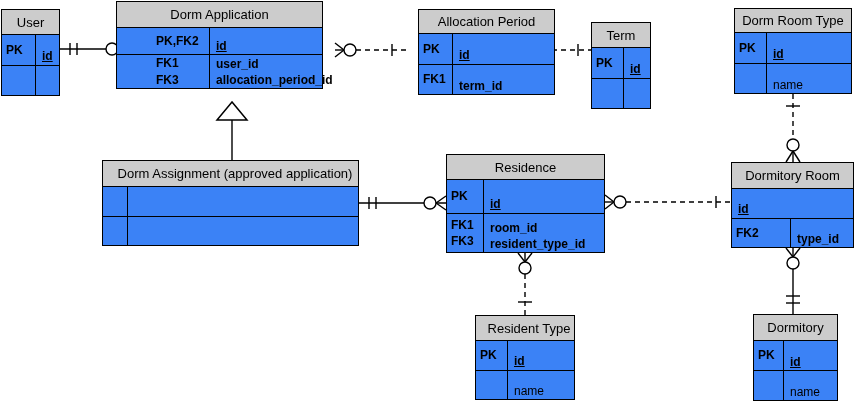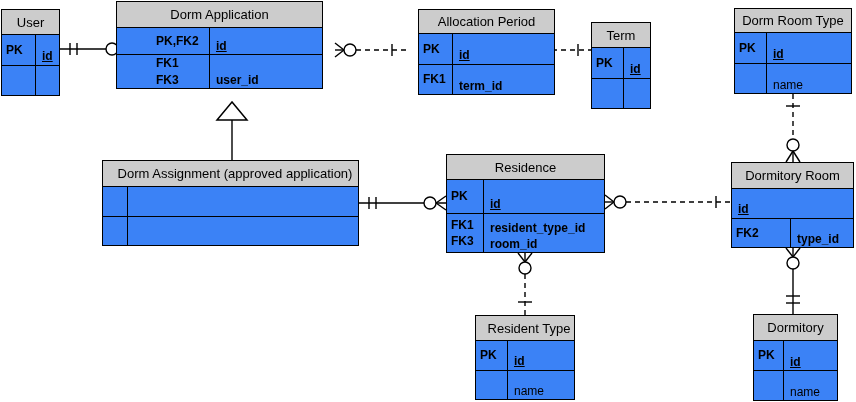--- a/index.html
+++ b/index.html
@@ -173,20 +173,21 @@
         <div class="attr attr-pk">id</div>
       </div>
     </div>
     <div class="entity-row fx41">
       <div class="key-cell">
         <div class="key-line">FK1</div>
         <div class="key-line">FK3</div>
       </div>
       <div class="val-cell">
         <div class="attr attr-fk">user_id</div>
+        <div class="attr attr-fk">allocation_period_id</div>
       </div>
     </div>
   </div>
 
   <div class="entity e-allocation-period">
     <div class="entity-header">Allocation Period</div>
     <div class="entity-row">
       <div class="key-cell">
         <div class="key-line">PK</div>
       </div>
@@ -259,22 +260,22 @@
       <div class="val-cell">
         <div class="attr attr-pk">id</div>
       </div>
     </div>
     <div class="entity-row fx40">
       <div class="key-cell">
         <div class="key-line">FK1</div>
         <div class="key-line">FK3</div>
       </div>
       <div class="val-cell">
+        <div class="attr attr-fk">room_id</div>
         <div class="attr attr-fk">resident_type_id</div>
-        <div class="attr attr-fk">room_id</div>
       </div>
     </div>
   </div>
 
   <div class="entity e-dormitory-room">
     <div class="entity-header">Dormitory Room</div>
     <div class="entity-row">
       <div class="val-cell">
         <div class="attr attr-pk">id</div>
       </div>

